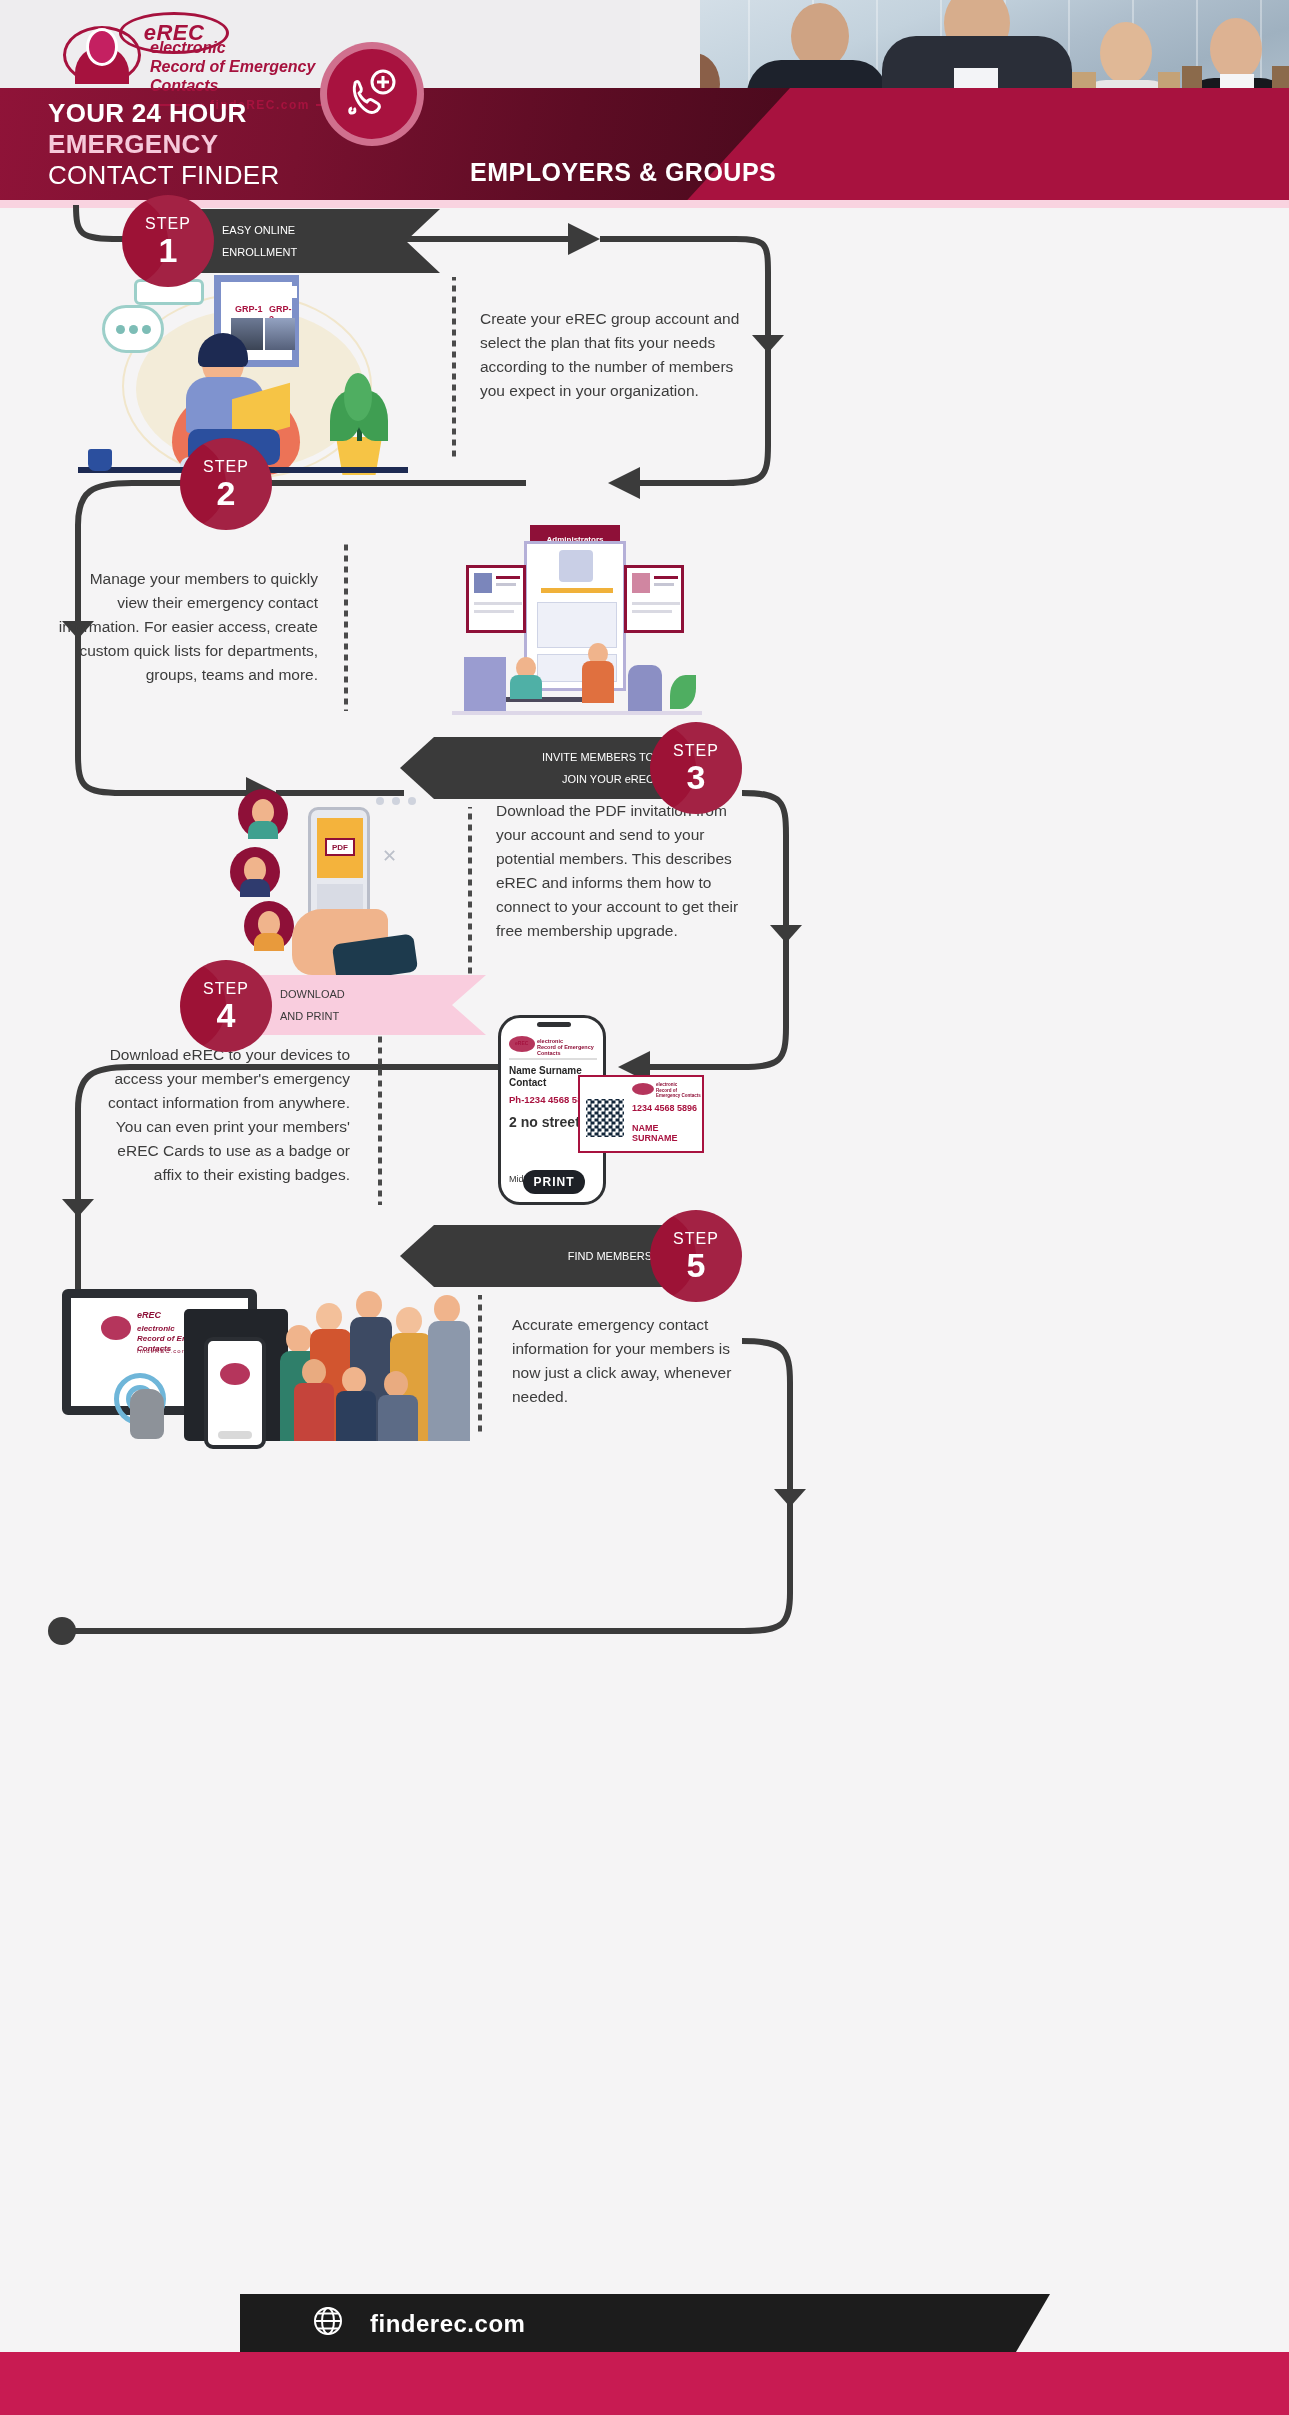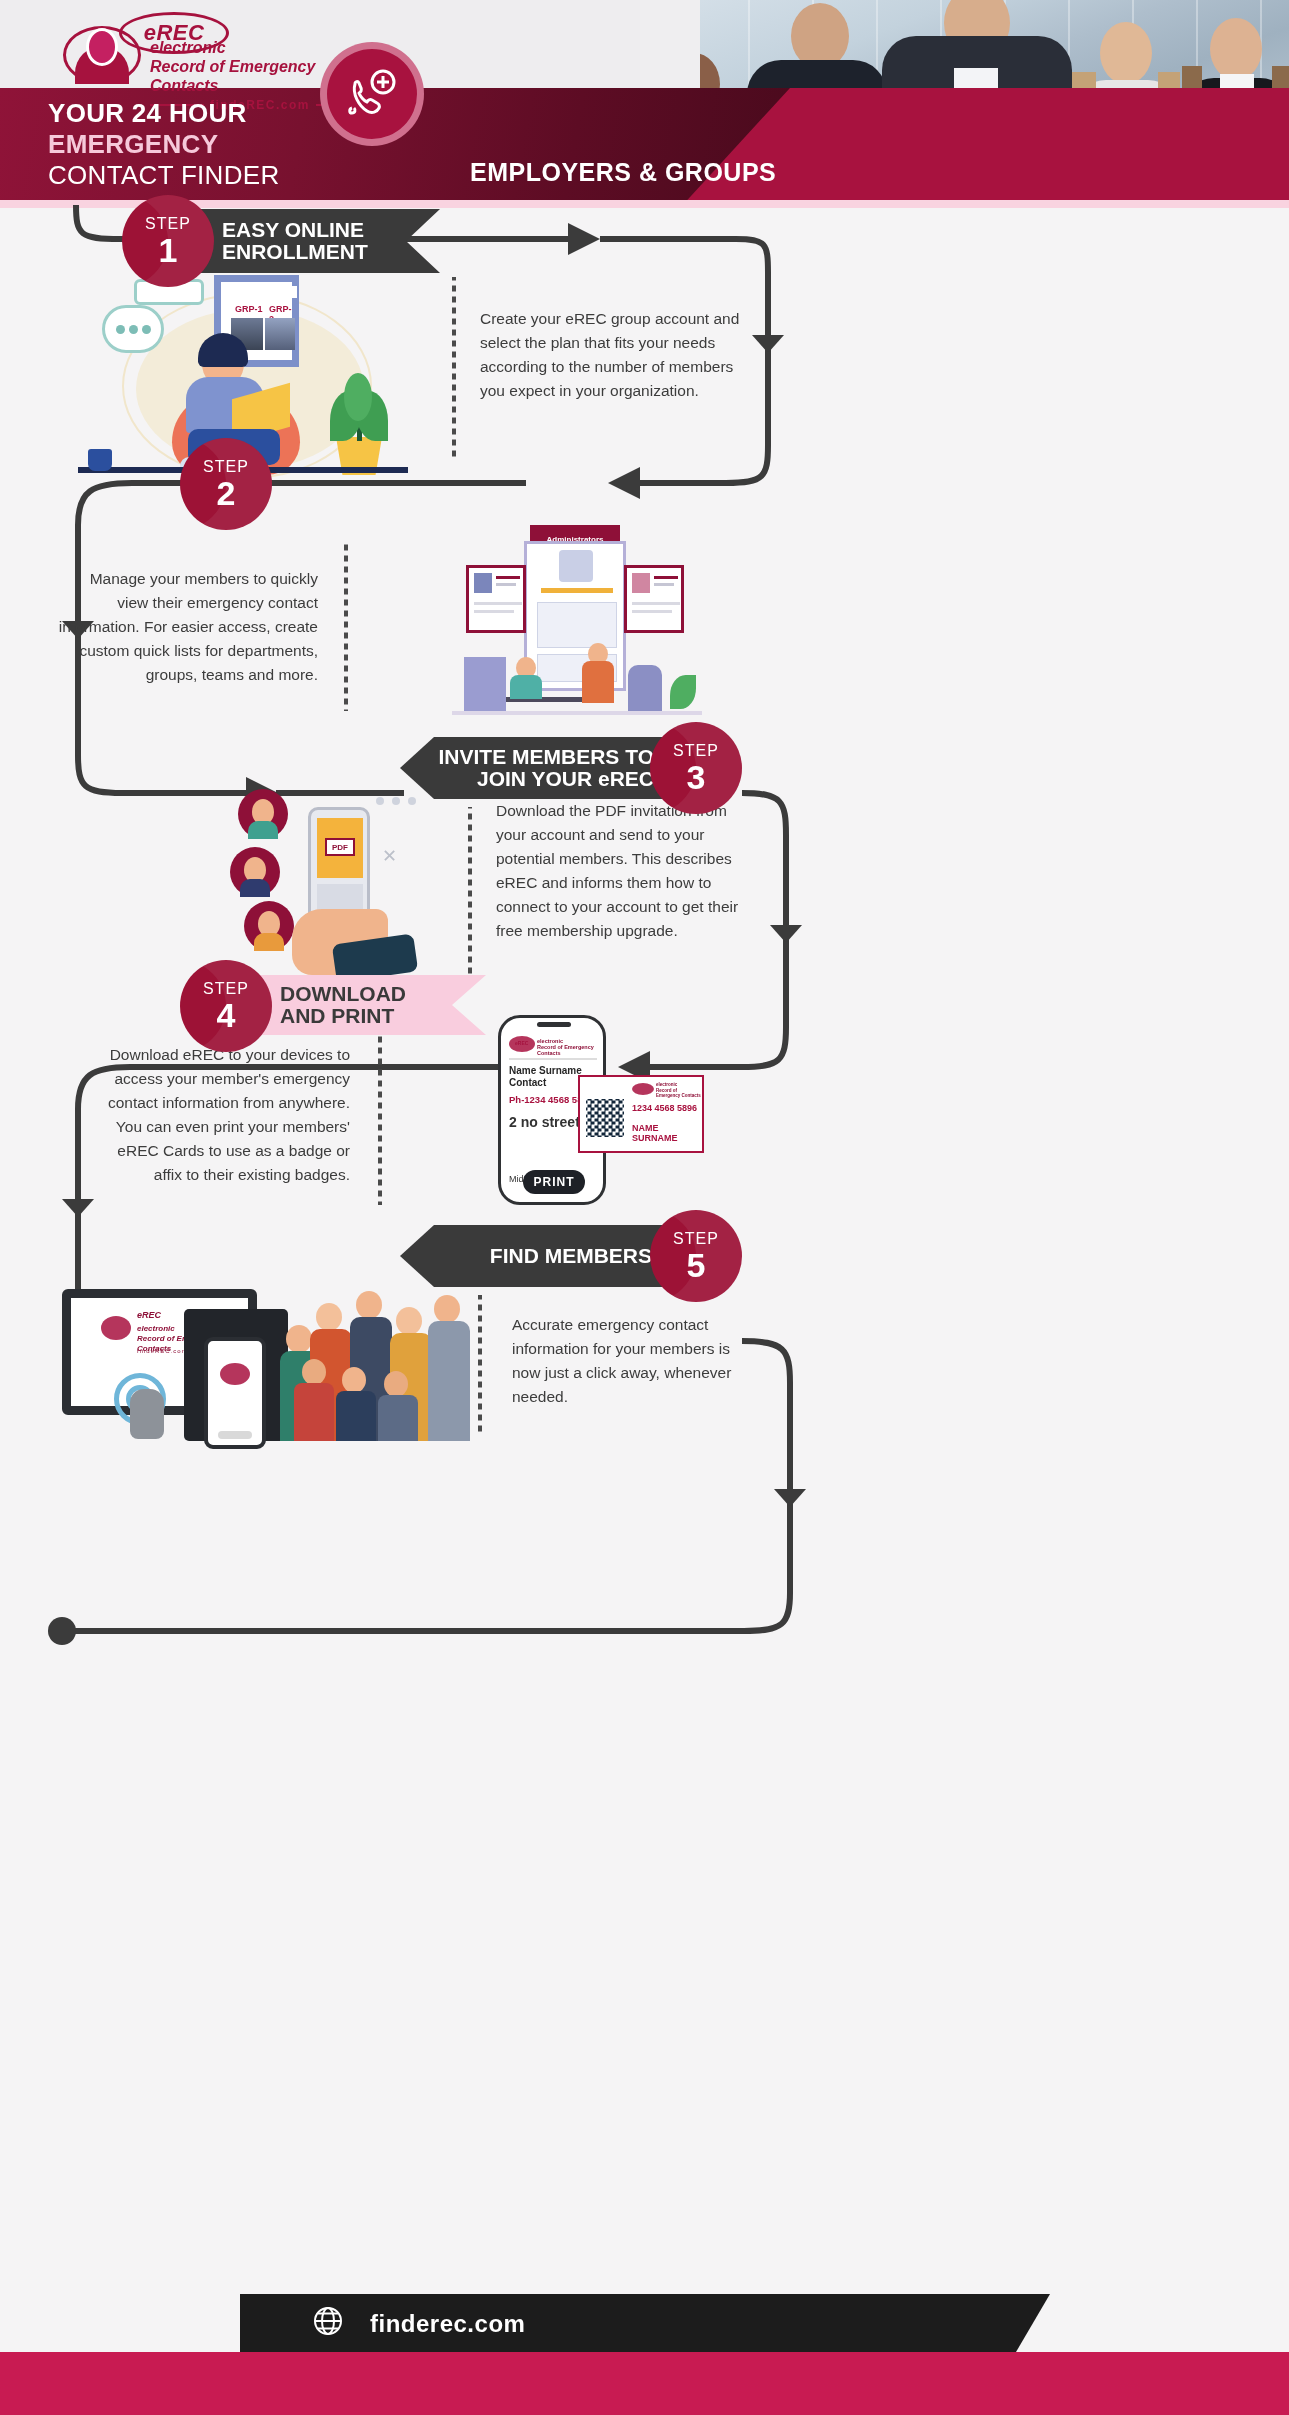--- a/index.html
+++ b/index.html
@@ -96,21 +96,21 @@
   }
   .step-circle .s-lab { font-size:16px; letter-spacing:1px; line-height:18px; }
   .step-circle .s-num { font-size:34px; font-weight:bold; line-height:34px; }
 
   
   .ribbon { position:absolute; z-index:5; display:flex; align-items:center; }
   .ribbon-dark { background:#3a3a3a; }
   .ribbon-pink { background:#f9cdde; }
   .rib-r { clip-path: polygon(0 0, 100% 0, calc(100% - 34px) 50%, 100% 100%, 0 100%); }
   .rib-l { clip-path: polygon(34px 0, 100% 0, 100% 100%, 34px 100%, 0 50%); }
-  .rib-txt { font-weight:bold; font-size:21px; line-height:22px; }
+  .rib-txt { font-weight:normal; font-size:11px; line-height:22px; }
   .rib-dark-txt { color:#fff; }
   .rib-pink-txt { color:#3a3a3a; }
 
   
   .para { position:absolute; font-size:15.5px; line-height:24px; color:#3c3c3c; z-index:4; }
   .para.right { text-align:right; }
 
   
   .vdot { position:absolute; width:4px; z-index:4;
     background-image: linear-gradient(#4a4a4a 55%, rgba(0,0,0,0) 0%);

